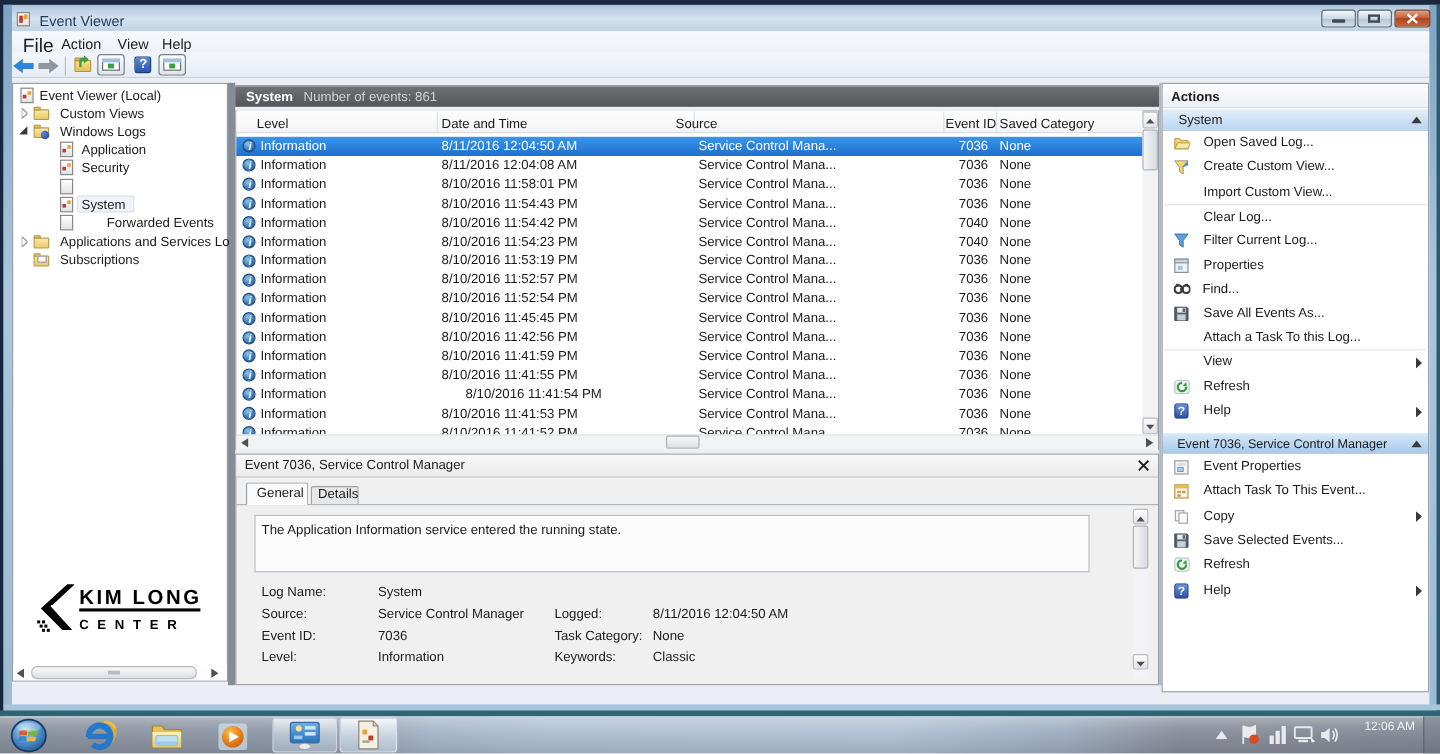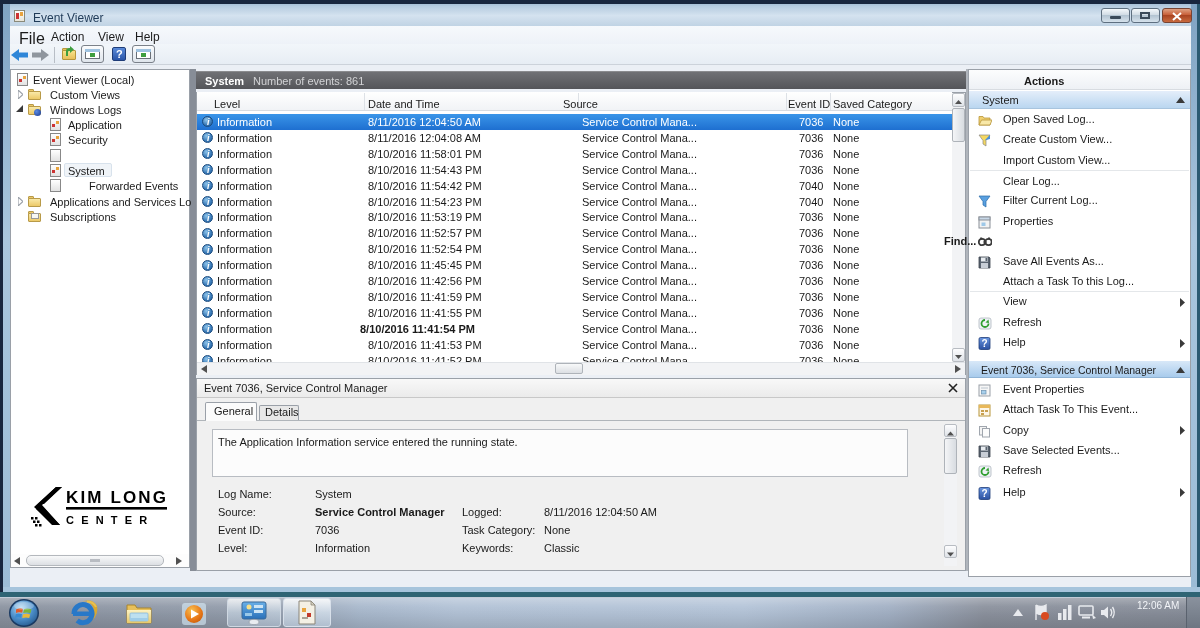--- a/index.html
+++ b/index.html
@@ -226,21 +226,21 @@
   </div>
 <div class="txt" style="left:217px;top:306.8px;font-size:11px;color:#1a1a1a;font-weight:normal;">Information</div>
 <div class="txt" style="left:368px;top:306.8px;font-size:11px;color:#1a1a1a;font-weight:normal;">8/10/2016 11:41:55 PM</div>
 <div class="txt" style="left:582px;top:306.8px;font-size:11px;color:#1a1a1a;font-weight:normal;">Service Control Mana...</div>
 <div class="txt" style="left:799px;top:306.8px;font-size:11px;color:#1a1a1a;font-weight:normal;">7036</div>
 <div class="txt" style="left:833px;top:306.8px;font-size:11px;color:#1a1a1a;font-weight:normal;">None</div>
 <div class="abs" style="left:202px;top:323px;width:11px;height:11px;border-radius:50%;background:radial-gradient(circle at 38% 32%,#8ec4ea,#3a7ab8 60%,#1e5a96);border:1px solid #1a4a7e;">
     <div style="position:absolute;left:4px;top:0px;color:#fff;font-size:9px;font-style:italic;font-weight:bold;">i</div>
   </div>
 <div class="txt" style="left:217px;top:322.70000000000005px;font-size:11px;color:#1a1a1a;font-weight:normal;">Information</div>
-<div class="txt" style="left:360px;top:322.70000000000005px;font-size:11px;color:#1a1a1a;font-weight:bold;">8/10/2016 11:41:54 PM</div>
+<div class="txt" style="left:388px;top:322.70000000000005px;font-size:11px;color:#1a1a1a;font-weight:normal;">8/10/2016 11:41:54 PM</div>
 <div class="txt" style="left:582px;top:322.70000000000005px;font-size:11px;color:#1a1a1a;font-weight:normal;">Service Control Mana...</div>
 <div class="txt" style="left:799px;top:322.70000000000005px;font-size:11px;color:#1a1a1a;font-weight:normal;">7036</div>
 <div class="txt" style="left:833px;top:322.70000000000005px;font-size:11px;color:#1a1a1a;font-weight:normal;">None</div>
 <div class="abs" style="left:202px;top:339px;width:11px;height:11px;border-radius:50%;background:radial-gradient(circle at 38% 32%,#8ec4ea,#3a7ab8 60%,#1e5a96);border:1px solid #1a4a7e;">
     <div style="position:absolute;left:4px;top:0px;color:#fff;font-size:9px;font-style:italic;font-weight:bold;">i</div>
   </div>
 <div class="txt" style="left:217px;top:338.6px;font-size:11px;color:#1a1a1a;font-weight:normal;">Information</div>
 <div class="txt" style="left:368px;top:338.6px;font-size:11px;color:#1a1a1a;font-weight:normal;">8/10/2016 11:41:53 PM</div>
 <div class="txt" style="left:582px;top:338.6px;font-size:11px;color:#1a1a1a;font-weight:normal;">Service Control Mana...</div>
 <div class="txt" style="left:799px;top:338.6px;font-size:11px;color:#1a1a1a;font-weight:normal;">7036</div>
@@ -279,21 +279,21 @@
 <div class="txt" style="left:214px;top:405px;font-size:11px;color:#1a1a1a;font-weight:normal;">General</div>
 <div class="abs" style="left:259px;top:405px;width:40px;height:15px;background:#e8e8e8;border:1px solid #9aa0a8;border-bottom:none;border-radius:2px 2px 0 0;"></div>
 <div class="txt" style="left:265px;top:406px;font-size:11px;color:#1a1a1a;font-weight:normal;">Details</div>
 <div class="abs" style="left:197px;top:420px;width:768px;height:1px;background:#b0b5ba;"></div>
 <div class="abs" style="left:206px;top:420px;width:50px;height:1px;background:#fbfbfb;"></div>
 <div class="abs" style="left:212px;top:429px;width:696px;height:48px;background:#fcfcfc;border:1px solid #b8bcc2;"></div>
 <div class="txt" style="left:218px;top:436px;font-size:11px;color:#1a1a1a;font-weight:normal;">The Application Information service entered the running state.</div>
 <div class="txt" style="left:218px;top:488px;font-size:11px;color:#1a1a1a;font-weight:normal;">Log Name:</div>
 <div class="txt" style="left:315px;top:488px;font-size:11px;color:#1a1a1a;font-weight:normal;">System</div>
 <div class="txt" style="left:218px;top:506px;font-size:11px;color:#1a1a1a;font-weight:normal;">Source:</div>
-<div class="txt" style="left:315px;top:506px;font-size:11px;color:#1a1a1a;font-weight:bold;">Service Control Manager</div>
+<div class="txt" style="left:315px;top:506px;font-size:11px;color:#1a1a1a;font-weight:normal;">Service Control Manager</div>
 <div class="txt" style="left:462px;top:506px;font-size:11px;color:#1a1a1a;font-weight:normal;">Logged:</div>
 <div class="txt" style="left:544px;top:506px;font-size:11px;color:#1a1a1a;font-weight:normal;">8/11/2016 12:04:50 AM</div>
 <div class="txt" style="left:218px;top:524px;font-size:11px;color:#1a1a1a;font-weight:normal;">Event ID:</div>
 <div class="txt" style="left:315px;top:524px;font-size:11px;color:#1a1a1a;font-weight:normal;">7036</div>
 <div class="txt" style="left:462px;top:524px;font-size:11px;color:#1a1a1a;font-weight:normal;">Task Category:</div>
 <div class="txt" style="left:544px;top:524px;font-size:11px;color:#1a1a1a;font-weight:normal;">None</div>
 <div class="txt" style="left:218px;top:542px;font-size:11px;color:#1a1a1a;font-weight:normal;">Level:</div>
 <div class="txt" style="left:315px;top:542px;font-size:11px;color:#1a1a1a;font-weight:normal;">Information</div>
 <div class="txt" style="left:462px;top:542px;font-size:11px;color:#1a1a1a;font-weight:normal;">Keywords:</div>
 <div class="txt" style="left:544px;top:542px;font-size:11px;color:#1a1a1a;font-weight:normal;">Classic</div>
@@ -301,21 +301,21 @@
 <div class="abs" style="left:944px;top:424px;width:13px;height:13px;background:linear-gradient(#fdfdfe,#dfe3e8);border:1px solid #b8bcc2;border-radius:2px;"><svg width="11" height="11" viewBox="0 0 11 11">
       <path d="M5.5 3.5 L9 7.5 L2 7.5 Z" fill="#505050"></path>
     </svg></div>
 <div class="abs" style="left:944px;top:438px;width:13px;height:36px;background:linear-gradient(to right,#f4f5f7,#d8dce1);border:1px solid #aeb3b9;border-radius:2px;"></div>
 <div class="abs" style="left:944px;top:545px;width:13px;height:13px;background:linear-gradient(#fdfdfe,#dfe3e8);border:1px solid #b8bcc2;border-radius:2px;"><svg width="11" height="11" viewBox="0 0 11 11">
       <path d="M5.5 7.5 L9 3.5 L2 3.5 Z" fill="#505050"></path>
     </svg></div>
 <div class="abs" style="left:966px;top:69px;width:2px;height:502px;background:#b0b5bc;"></div>
 <div class="abs" style="left:968px;top:69px;width:223px;height:508px;background:#fff;border:1px solid #9aa0a8;"></div>
 <div class="abs" style="left:969px;top:70px;width:221px;height:20px;background:linear-gradient(#fcfdfe,#eef1f5);border-bottom:1px solid #d8dce1;"></div>
-<div class="txt" style="left:976px;top:75px;font-size:11px;color:#1a1a1a;font-weight:bold;margin-left:48px;">Actions</div>
+<div class="txt" style="left:976px;top:75px;font-size:11px;color:#1a1a1a;font-weight:bold;">Actions</div>
 <div class="abs" style="left:969px;top:91px;width:221px;height:18px;background:linear-gradient(#e4eefa,#bad6f0);border-bottom:1px solid #a8c4de;"></div>
 <div class="txt" style="left:982px;top:94px;font-size:11px;color:#1a1a1a;font-weight:normal;">System</div>
 <svg class="abs" style="left:1176px;top:97px;" width="9" height="6" viewBox="0 0 9 6">
     <path d="M4.5 0 L9 6 L0 6 Z" fill="#3a3a3a"></path>
   </svg>
 <div class="abs" style="left:978px;top:113px;"><svg width="14" height="13" viewBox="0 0 14 13">
       <path d="M1 4 L1 11 L12 11 L12 4 L6 4 L5 2.5 L1 2.5 Z" fill="#f0d070" stroke="#b8963a" stroke-width="0.8"></path>
       <path d="M1 11 L3.5 6 L14 6 L12 11 Z" fill="#f8e8a8" stroke="#b8963a" stroke-width="0.8"></path>
     </svg></div>
 <div class="txt" style="left:1003px;top:113.0px;font-size:11px;color:#1a1a1a;font-weight:normal;">Open Saved Log...</div>
@@ -336,21 +336,21 @@
       <rect x="3.5" y="6.5" width="4" height="3.5" fill="#9ec8e8"></rect>
     </svg></div>
 <div class="txt" style="left:1003px;top:214.9px;font-size:11px;color:#1a1a1a;font-weight:normal;">Properties</div>
 <div class="abs" style="left:978px;top:235px;"><svg width="14" height="13" viewBox="0 0 14 13">
       <circle cx="4" cy="6" r="3.2" fill="none" stroke="#3a3a3a" stroke-width="1.8"></circle>
       <circle cx="10.5" cy="6" r="3.2" fill="none" stroke="#3a3a3a" stroke-width="1.8"></circle>
       <rect x="5.5" y="5" width="3" height="2.4" fill="#3a3a3a"></rect>
       <rect x="2.2" y="1.5" width="2" height="2" fill="#3a3a3a"></rect>
       <rect x="10" y="1.5" width="2" height="2" fill="#3a3a3a"></rect>
     </svg></div>
-<div class="txt" style="left:944px;top:234.9px;font-size:11px;color:#1a1a1a;font-weight:bold;">Find...</div>
+<div class="txt" style="left:1002px;top:234.9px;font-size:11px;color:#1a1a1a;font-weight:normal;">Find...</div>
 <div class="abs" style="left:978px;top:255px;"><svg width="13" height="13" viewBox="0 0 13 13">
       <path d="M1 1 L11 1 L12 2 L12 12 L1 12 Z" fill="#5a6470" stroke="#3a424c" stroke-width="0.8"></path>
       <rect x="3" y="1.5" width="7" height="4" fill="#e8ecf0"></rect>
       <rect x="3" y="7" width="7" height="5" fill="#c8ced6"></rect>
       <rect x="7.5" y="2" width="2" height="3" fill="#5a6470"></rect>
     </svg></div>
 <div class="txt" style="left:1003px;top:254.89999999999998px;font-size:11px;color:#1a1a1a;font-weight:normal;">Save All Events As...</div>
 <div class="txt" style="left:1003px;top:275.0px;font-size:11px;color:#1a1a1a;font-weight:normal;">Attach a Task To this Log...</div>
 <div class="txt" style="left:1003px;top:295.3px;font-size:11px;color:#1a1a1a;font-weight:normal;">View</div>
 <div class="abs" style="left:978px;top:316px;"><svg width="14" height="13" viewBox="0 0 14 13">

